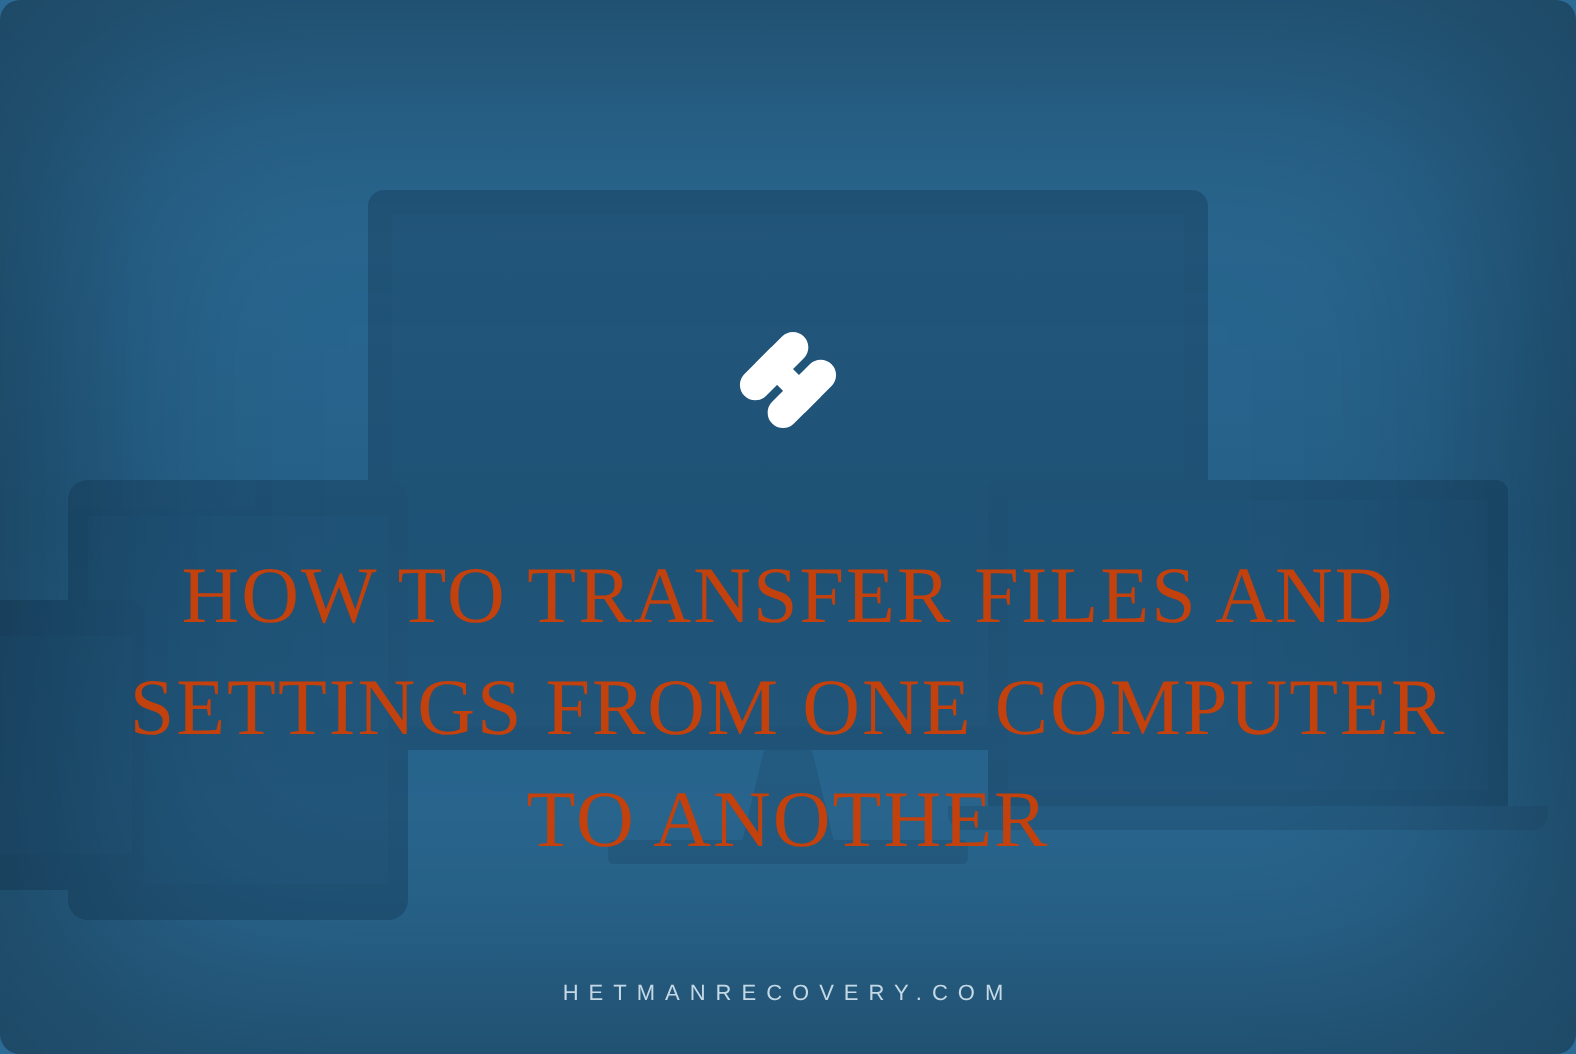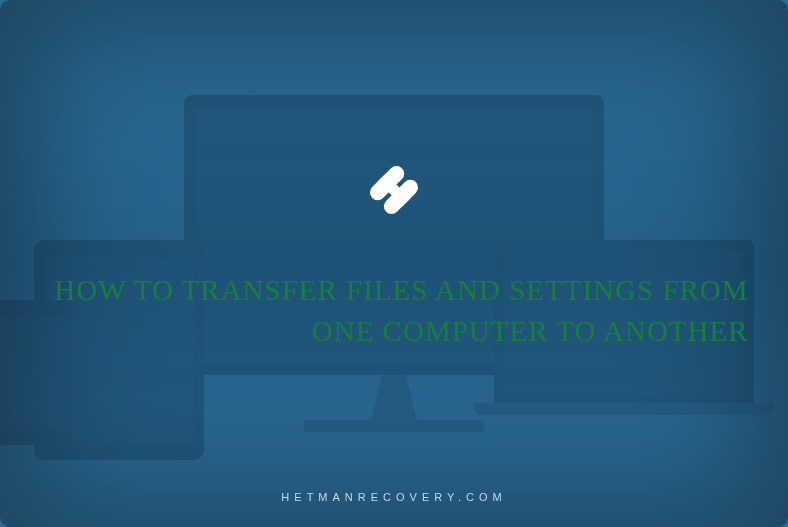--- a/index.html
+++ b/index.html
@@ -127,23 +127,23 @@
     .logo svg {
       width: 70px;
       height: 70px;
     }
     .title {
       position: absolute;
       top: 270px;
       left: 50%;
       transform: translateX(-50%);
       width: 90%;
-      text-align: right;
-      color: #15803d;
-      font-size: 29px;
+      text-align: center;
+      color: #c2410c;
+      font-size: 40px;
       line-height: 1.4;
       letter-spacing: 1px;
       font-weight: normal;
       z-index: 10;
     }
     .footer {
       position: absolute;
       bottom: 24px;
       left: 50%;
       transform: translateX(-50%);

